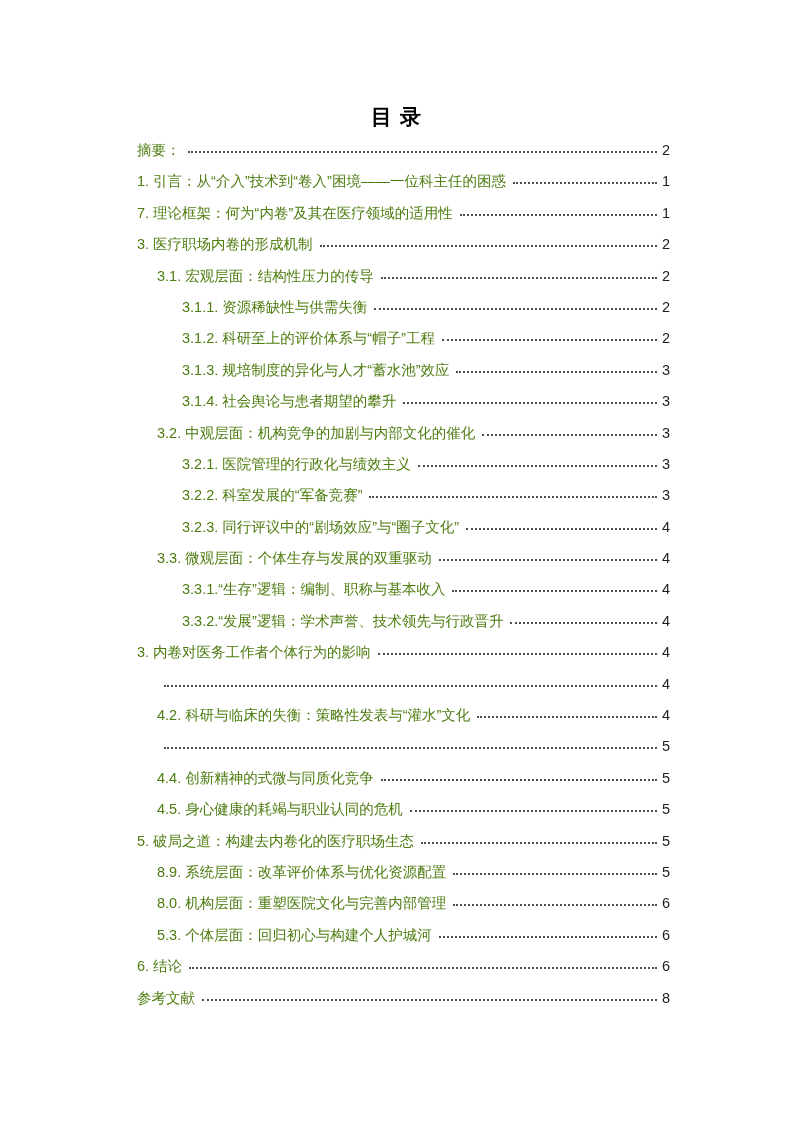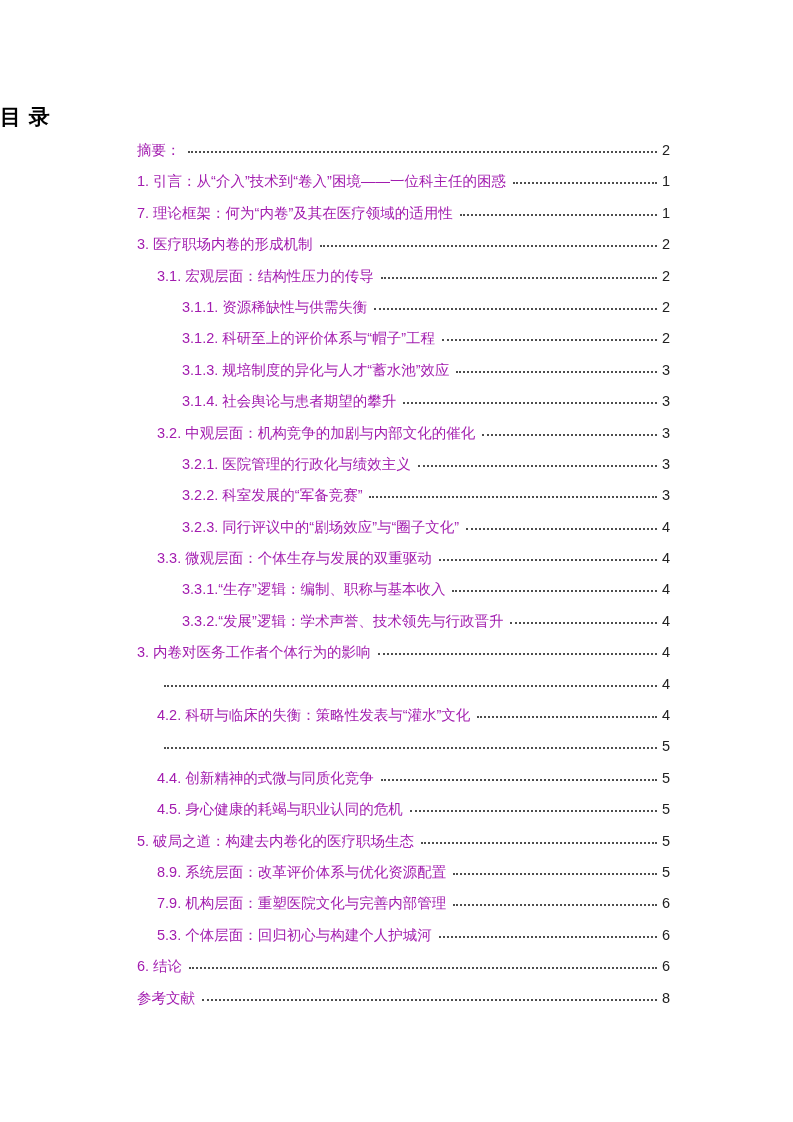--- a/index.html
+++ b/index.html
@@ -14,21 +14,21 @@
     width: 793px;
     height: 1122px;
     background: #ffffff;
     overflow: hidden;
   }
   .doc-title {
     position: absolute;
     top: 106px;
     left: 0;
     right: 0;
-    text-align: left;
+    text-align: center;
     font-size: 21px;
     line-height: 22px;
     font-weight: 700;
     color: #000000;
     letter-spacing: 1px;
   }
   .toc {
     position: absolute;
     top: 135px;
     left: 137px;
@@ -42,21 +42,21 @@
     font-size: 14.5px;
     color: #212121;
     white-space: pre;
     cursor: pointer;
   }
   .toc-row.lvl1 { padding-left: 0; }
   .toc-row.lvl2 { padding-left: 20px; }
   .toc-row.lvl3 { padding-left: 45px; }
   .toc-label {
     flex: 0 0 auto;
-    color: #a21caf;
+    color: #4d7c0f;
   }
   .toc-leader {
     flex: 1 1 auto;
     height: 0;
     border-bottom: 2px dotted #4d4d4d;
     margin: 0 3px 0 7px;
     transform: translateY(-2px);
     min-width: 12px;
   }
   .toc-page {
@@ -185,21 +185,21 @@
     <span class="toc-label">5. 破局之道：构建去内卷化的医疗职场生态</span>
     <span class="toc-leader"></span>
     <span class="toc-page">5</span>
   </div>
       <div class="toc-row lvl2">
     <span class="toc-label">8.9. 系统层面：改革评价体系与优化资源配置</span>
     <span class="toc-leader"></span>
     <span class="toc-page">5</span>
   </div>
       <div class="toc-row lvl2">
-    <span class="toc-label">7.9. 机构层面：重塑医院文化与完善内部管理</span>
+    <span class="toc-label">8.0. 机构层面：重塑医院文化与完善内部管理</span>
     <span class="toc-leader"></span>
     <span class="toc-page">6</span>
   </div>
       <div class="toc-row lvl2">
     <span class="toc-label">5.3. 个体层面：回归初心与构建个人护城河</span>
     <span class="toc-leader"></span>
     <span class="toc-page">6</span>
   </div>
       <div class="toc-row lvl1">
     <span class="toc-label">6. 结论</span>

